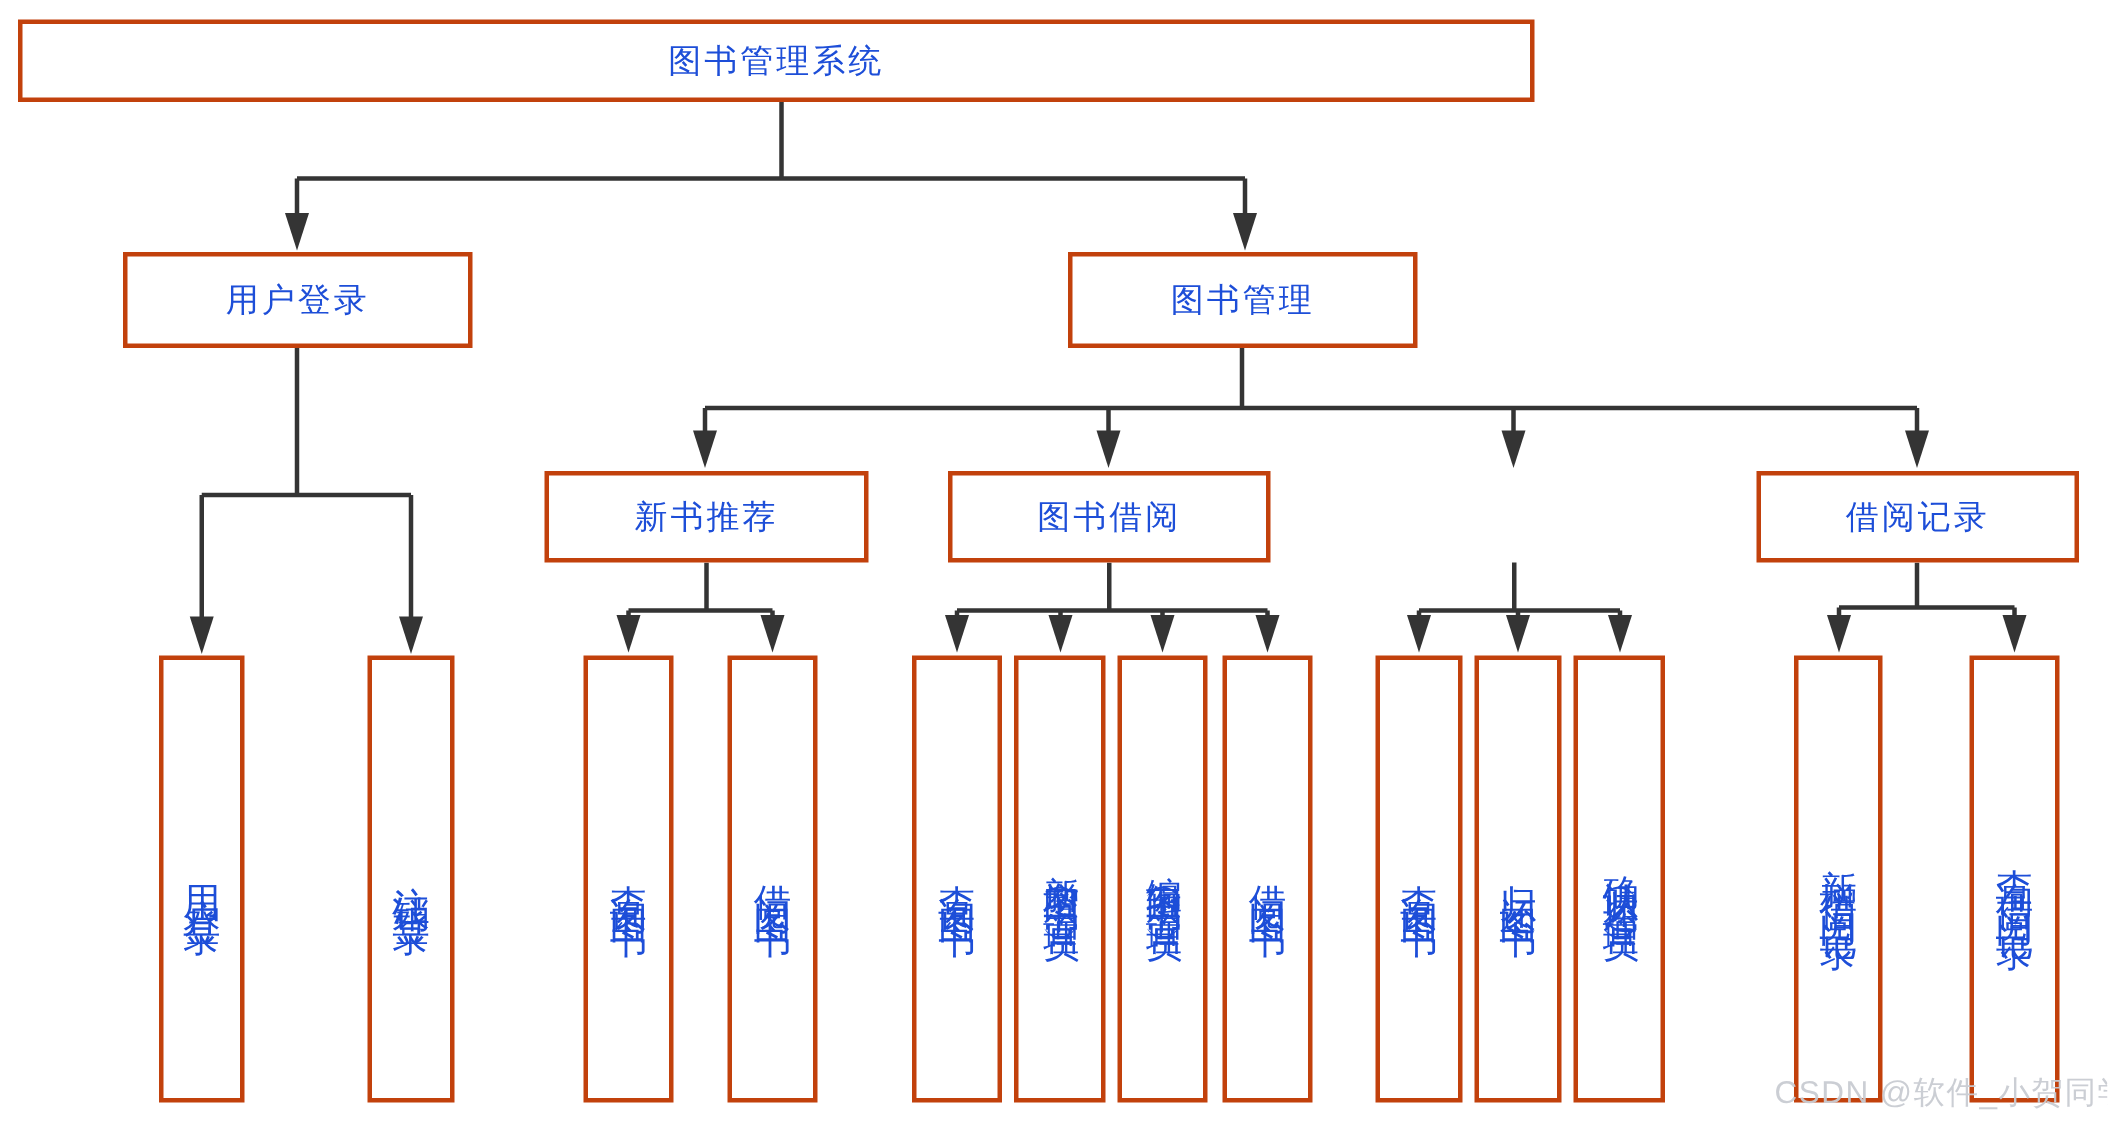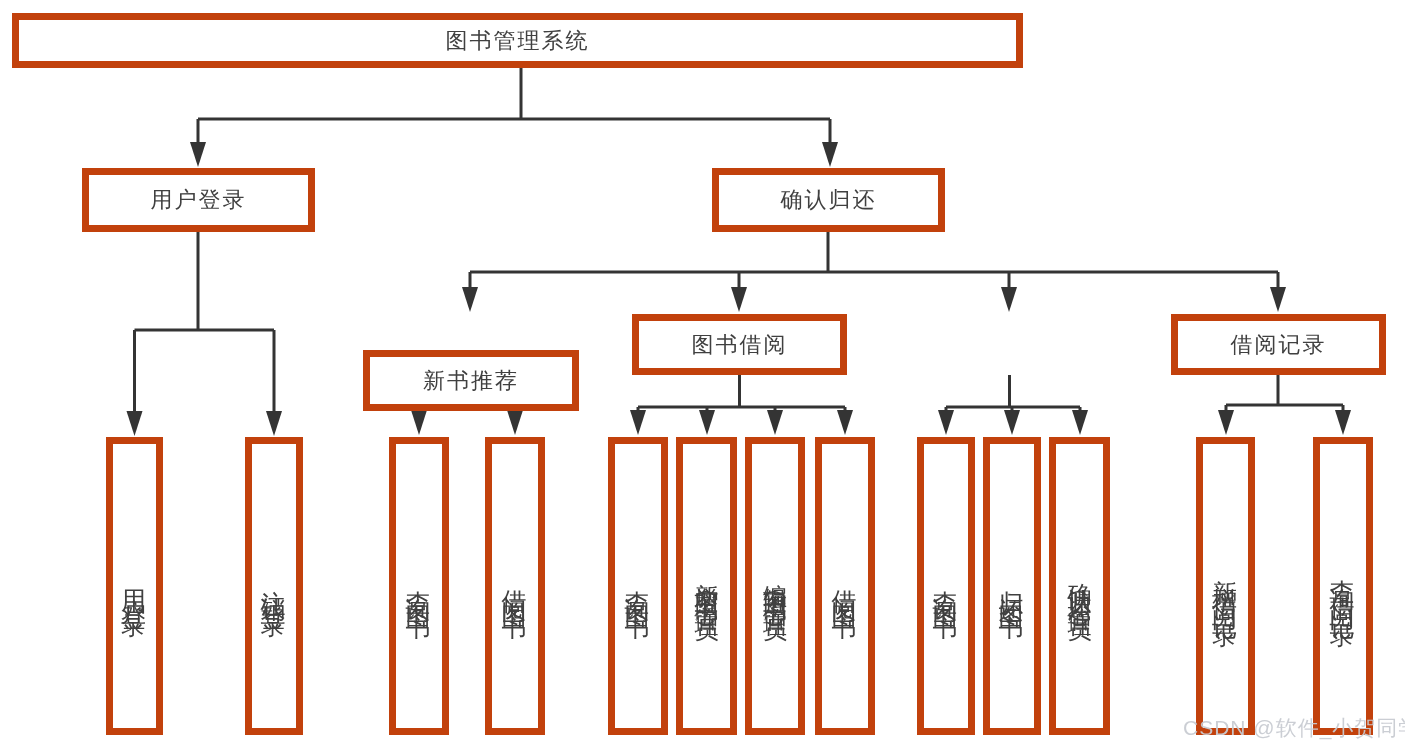--- a/index.html
+++ b/index.html
@@ -19,26 +19,26 @@
     position: absolute;
     left: 0;
     top: 0;
     width: 1405px;
     height: 747px;
     z-index: 1;
   }
   .node {
     position: absolute;
     box-sizing: border-box;
-    border: 7px solid #c2410c;
+    border: 3px solid #c2410c;
     background: #ffffff;
     display: flex;
     align-items: center;
     justify-content: center;
-    color: #404040;
+    color: #1d4ed8;
     z-index: 2;
     text-align: center;
   }
   .node.h {
     font-size: 22px;
     letter-spacing: 2px;
     white-space: nowrap;
   }
   .node.v {
     writing-mode: vertical-rl;
@@ -48,21 +48,21 @@
     top: 437px;
     height: 298px;
   }
   .node.v.med  { letter-spacing: 9px; }
   .node.v.long { font-size: 24px; letter-spacing: 5px; }
 
   
   #n-root    { left: 12px;   top: 13px;  width: 1011px; height: 55px; }
   #n-login   { left: 82px;   top: 168px; width: 233px;  height: 64px; }
   #n-mgmt    { left: 712px;  top: 168px; width: 233px;  height: 64px; }
-  #n-rec     { left: 363px;  top: 314px; width: 216px;  height: 61px; margin-top: 36px; }
+  #n-rec     { left: 363px;  top: 314px; width: 216px;  height: 61px; }
   #n-borrow  { left: 632px;  top: 314px; width: 215px;  height: 61px; }
   #n-current { left: 902px;  top: 314px; width: 215px;  height: 61px; }
   #n-record  { left: 1171px; top: 314px; width: 215px;  height: 61px; }
   #n-v1  { left: 106px;  width: 57px; }
   #n-v2  { left: 245px;  width: 58px; }
   #n-v3  { left: 389px;  width: 60px; }
   #n-v4  { left: 485px;  width: 60px; }
   #n-v5  { left: 608px;  width: 60px; }
   #n-v6  { left: 676px;  width: 61px; }
   #n-v7  { left: 745px;  width: 60px; }
@@ -126,21 +126,21 @@
       <polygon points="1004,410 1020,410 1012,435"></polygon>
       <polygon points="1072,410 1088,410 1080,435"></polygon>
       <polygon points="1218,410 1234,410 1226,435"></polygon>
       <polygon points="1335,410 1351,410 1343,435"></polygon>
     </g>
   </svg>
 
   <div class="node h" id="n-root">图书管理系统</div>
 
   <div class="node h" id="n-login">用户登录</div>
-  <div class="node h" id="n-mgmt">确认归还</div>
+  <div class="node h" id="n-mgmt">图书管理</div>
 
   <div class="node h" id="n-rec">新书推荐</div>
   <div class="node h" id="n-borrow">图书借阅</div>
   <div class="node h" id="n-record">借阅记录</div>
 
   <div class="node v" id="n-v1">用户登录</div>
   <div class="node v" id="n-v2">注销登录</div>
 
   <div class="node v" id="n-v3">查询图书</div>
   <div class="node v" id="n-v4">借阅图书</div>

